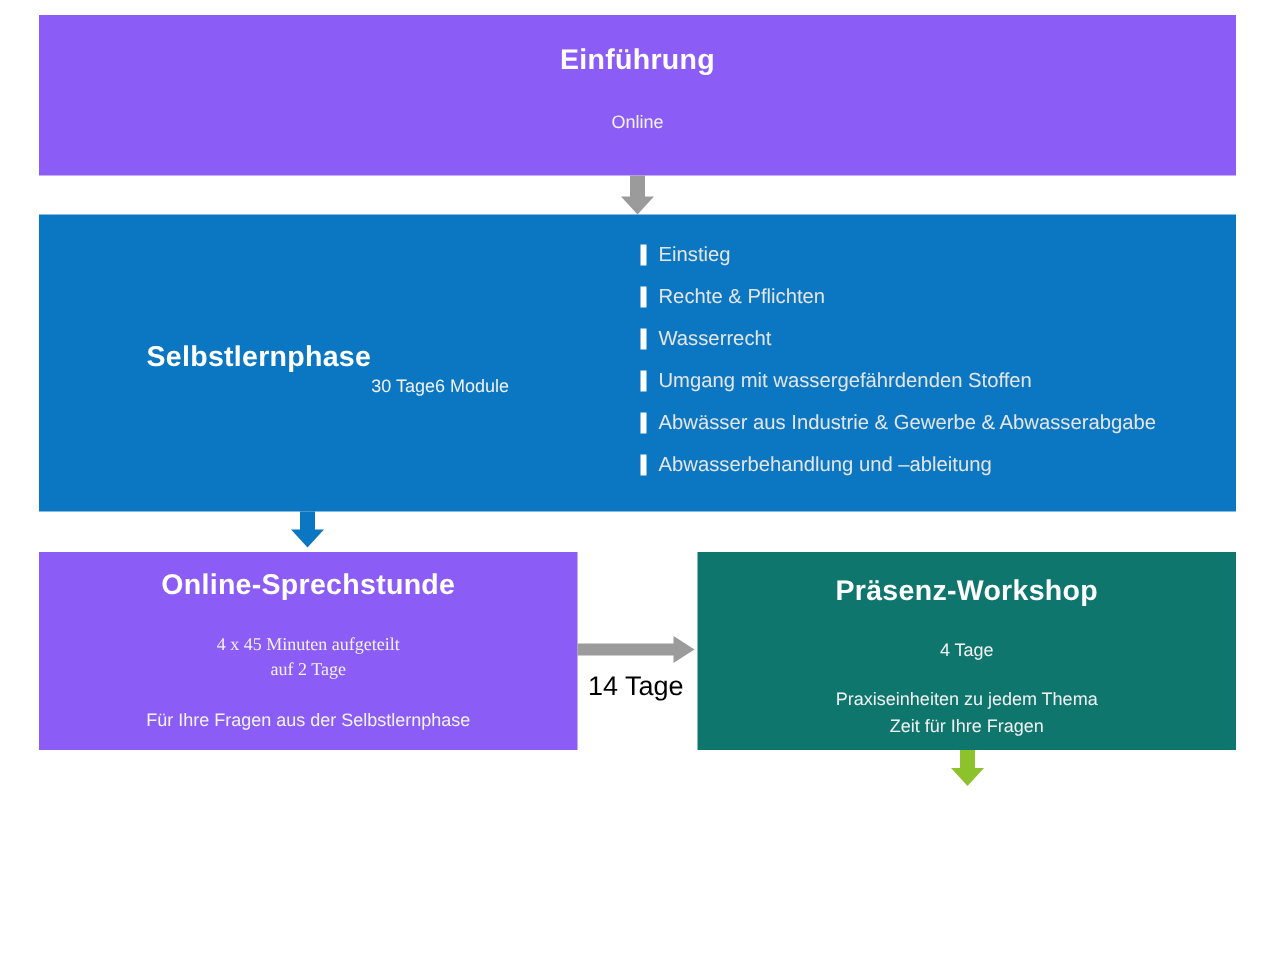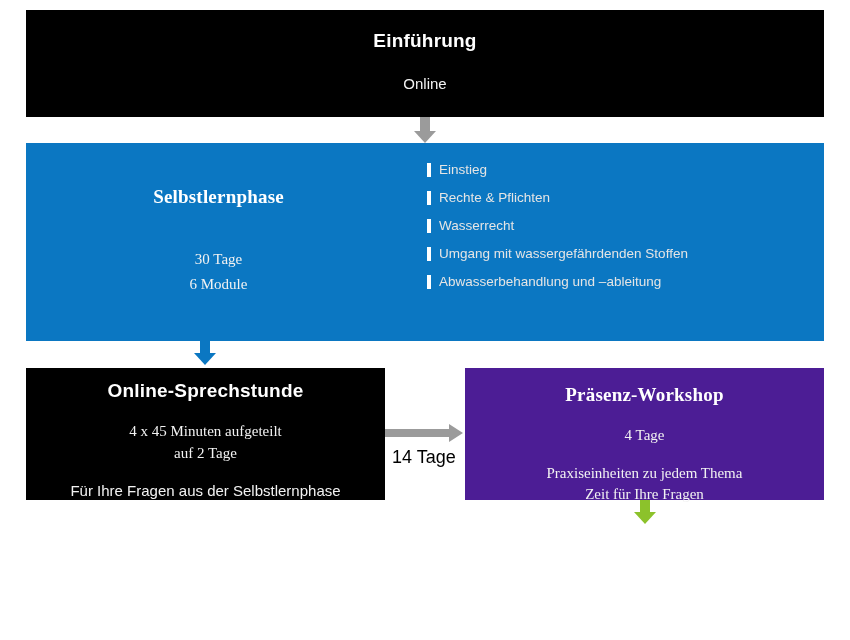--- a/index.html
+++ b/index.html
@@ -19,60 +19,59 @@
     background: #ffffff;
     overflow: hidden;
   }
 
   .box {
     position: absolute;
     box-sizing: border-box;
     color: #ffffff;
     text-align: center;
   }
-  .box.gray  { background: #000000; }
+  .box.gray  { background: #8b5cf6; }
   .box.blue  { background: #0b77c2; }
-  .box.green { background: #4c1d95; font-family: Liberation Serif, serif; }
+  .box.green { background: #0f766e; }
 
   .box-title {
     font-weight: bold;
     font-size: 19px;
     letter-spacing: 0.2px;
     line-height: 1.2;
     color: #ffffff;
   }
   .box-sub {
-    font-size: 15px;
+    font-size: 12px;
     line-height: 1.45;
     color: #f2f2f2;
     font-weight: normal;
   }
 
   
   #box-einfuehrung {
     left: 26px;  top: 10px;
     width: 798px; height: 107px;
     padding-top: 20px;
   }
   #box-einfuehrung .box-sub { margin-top: 20px; }
 
   
   #box-selbstlern {
     left: 26px;  top: 143px;
     width: 798px; height: 198px;
   }
   .selbstlern-left {
     position: absolute;
-    left: 0; top: 0;
+    left: 0; top: 16px;
     width: 385px; height: 100%;
     display: flex;
-    flex-direction: column;
+    flex-direction: row;
     align-items: center;
     justify-content: center;
-    font-family: Liberation Serif, serif;
   }
   .selbstlern-left .box-title { margin-bottom: 38px; }
   .selbstlern-left .box-sub   { margin: 2px 0; }
 
   .module-list {
     position: absolute;
     left: 399px; top: 20px;
     width: 410px;
     margin: 0; padding: 0;
     list-style: none;
@@ -219,20 +218,24 @@
       <li>
         <span class="bullet"></span>
         <span>Wasserrecht</span>
       </li>
       <li>
         <span class="bullet"></span>
         <span>Umgang mit wassergefährdenden Stoffen</span>
       </li>
       <li>
         <span class="bullet"></span>
+        <span>Abwässer aus Industrie &amp; Gewerbe &amp; Abwasserabgabe</span>
+      </li>
+      <li>
+        <span class="bullet"></span>
         <span>Abwasserbehandlung und –ableitung</span>
       </li>
     </ul>
   </div>
 
   <div class="conn">
     <div class="v-stem" id="arrow-2-stem"></div>
     <div class="v-head" id="arrow-2-head"></div>
   </div>
 

